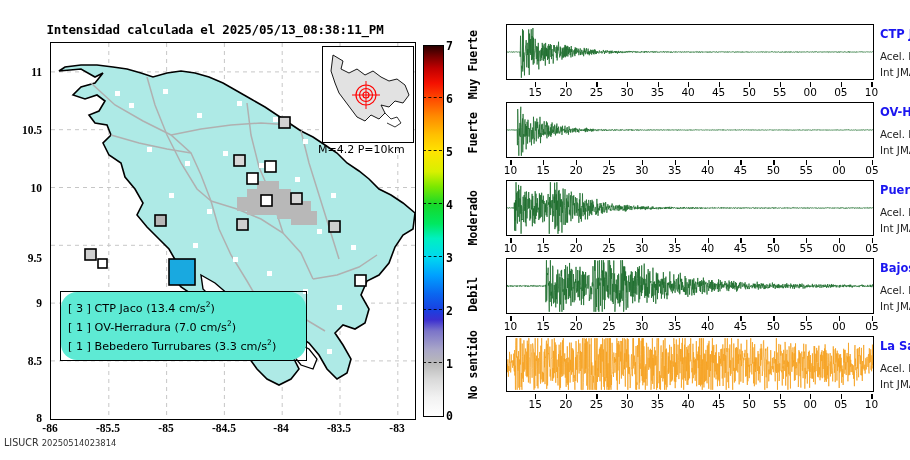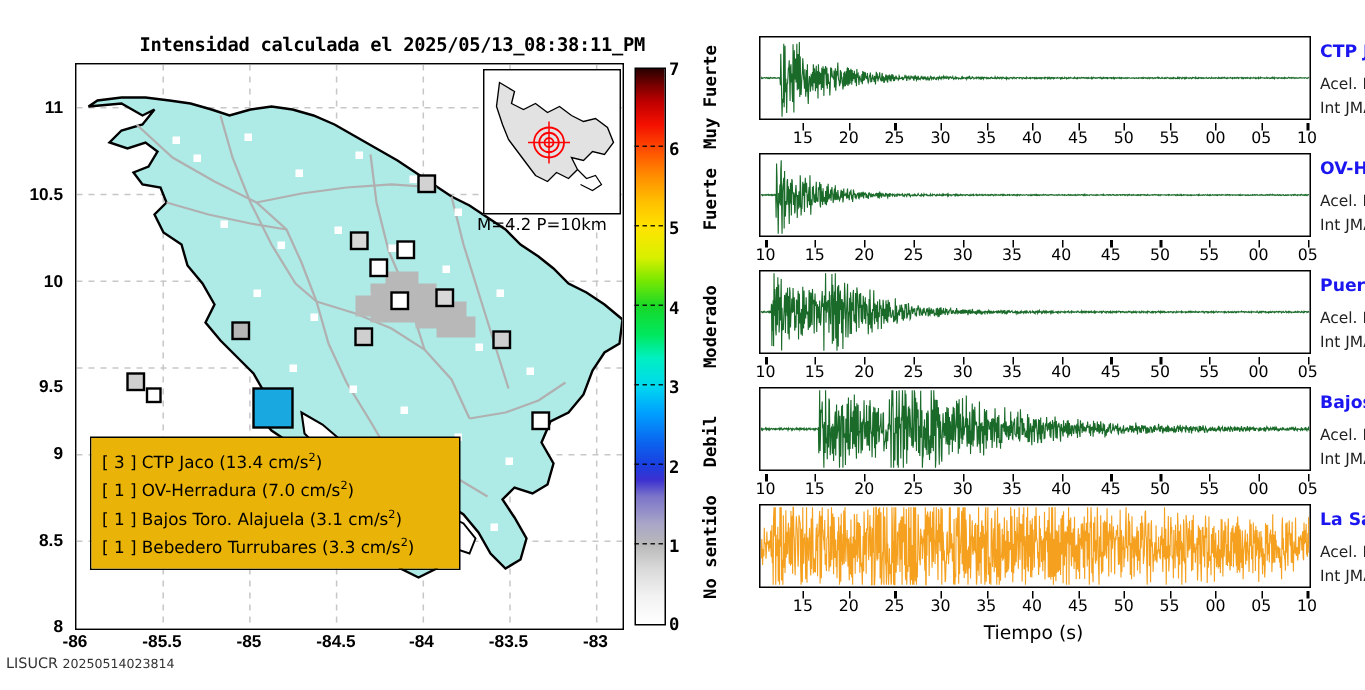--- a/index.html
+++ b/index.html
@@ -1,46 +1,46 @@
 <!DOCTYPE html>
 <html><head>
 <meta charset="utf-8">
 <style>
   html,body{margin:0;padding:0;background:#ffffff;}
   body{width:910px;height:460px;position:relative;overflow:hidden;
        font-family:"DejaVu Sans",sans-serif;}
   .abs{position:absolute;}
 
   
-  #map-title{left:0;top:22px;width:430px;text-align:right;
+  #map-title{left:0;top:22px;width:430px;text-align:center;
       font-family:"DejaVu Sans Mono",monospace;font-weight:bold;font-size:12.5px;
       letter-spacing:-0.2px;color:#000;}
 
   
   #map-frame{left:50px;top:42px;width:364px;height:376px;
       border:1.6px solid #000;background:#ffffff;overflow:hidden;}
   #map-svg{position:absolute;left:0;top:0;}
 
   
-  .axlab{font-family:Liberation Sans, sans-serif;font-weight:bold;
+  .axlab{font-family:Liberation Serif, serif;font-weight:bold;
       font-size:11.5px;color:#000;}
   .ylab{position:absolute;text-align:right;width:42px;}
   .xlab{position:absolute;text-align:center;width:50px;}
 
   
   #inset-box{left:322px;top:46px;width:90px;height:95px;
       border:1.3px solid #000;background:#fff;overflow:hidden;}
   #inset-cap{left:318px;top:143px;font-size:11px;color:#000;
       font-family:"DejaVu Sans",sans-serif;white-space:nowrap;}
 
   
   #legend{left:60px;top:291px;width:245px;border:1px solid #000;}
   #legend-title{background:#000;color:#fff;text-align:center;
       font-size:13.5px;padding:3px 0 4px 0;letter-spacing:0.3px;}
-  #legend-body{background:#eab308;padding:5px 0 6px 7px;}
+  #legend-body{background:#5eead4;padding:5px 0 6px 7px;border-radius:16px;}
   .leg-row{font-size:11.2px;color:#000;line-height:15.2px;white-space:nowrap;}
   .leg-row sup{font-size:7.5px;vertical-align:super;}
 
   
   #cbar{left:423px;top:45px;width:19px;height:370px;border:1px solid #000;
      background:linear-gradient(to top,
         #ffffff 0%, #f2f2f2 5%, #d9d9d9 10%, #b9b9b9 14.3%,
         #a9a6c8 18%, #7b74c9 23%, #3b2fd0 26%, #1a3fe0 28.6%,
         #0a67f0 33%, #00a0ff 38%, #00d8f0 42.8%,
         #00f0c0 48%, #00e860 52%, #16d92a 57.1%,
@@ -230,25 +230,20 @@
       <span>CTP Jaco</span>
       <span>(13.4 cm/s</span><sup>2</sup><span>)</span>
     </div>
     <div class="leg-row">
       <span>[ 1 ]</span>
       <span>OV-Herradura</span>
       <span>(7.0 cm/s</span><sup>2</sup><span>)</span>
     </div>
     <div class="leg-row">
       <span>[ 1 ]</span>
-      <span>Bajos Toro. Alajuela</span>
-      <span>(3.1 cm/s</span><sup>2</sup><span>)</span>
-    </div>
-    <div class="leg-row">
-      <span>[ 1 ]</span>
       <span>Bebedero Turrubares</span>
       <span>(3.3 cm/s</span><sup>2</sup><span>)</span>
     </div>
   </div>
 </div>
 
 <div class="abs" id="cbar"></div>
 <div class="cb-tick" style="top:97px;"></div>
 <div class="cb-tick" style="top:150px;"></div>
 <div class="cb-tick" style="top:203px;"></div>
@@ -435,19 +430,18 @@
       <div class="tk" style="left: 304.299px;"></div>
       <div class="tkl" style="left: 304.299px;">00</div>
       <div class="tk" style="left: 334.857px;"></div>
       <div class="tkl" style="left: 334.857px;">05</div>
       <div class="tk" style="left: 365.414px;"></div>
       <div class="tkl" style="left: 365.414px;">10</div>
     </div>
     <div class="st-name" style="left: 394px; top: 329px;">La Sabana</div>
     <div class="st-meta" style="left: 394px; top: 352px;">Acel. Max. 0.0</div>
     <div class="st-meta" style="left: 394px; top: 368px;">Int JMA: 0</div>
-    <div id="xtitle" style="top: 404px;">Tiempo (s)</div>
   </div>
 
 <div class="abs" id="footer">
   <span>LISUCR</span>
   <span class="code">20250514023814</span>
 </div>
 
 </body></html>

